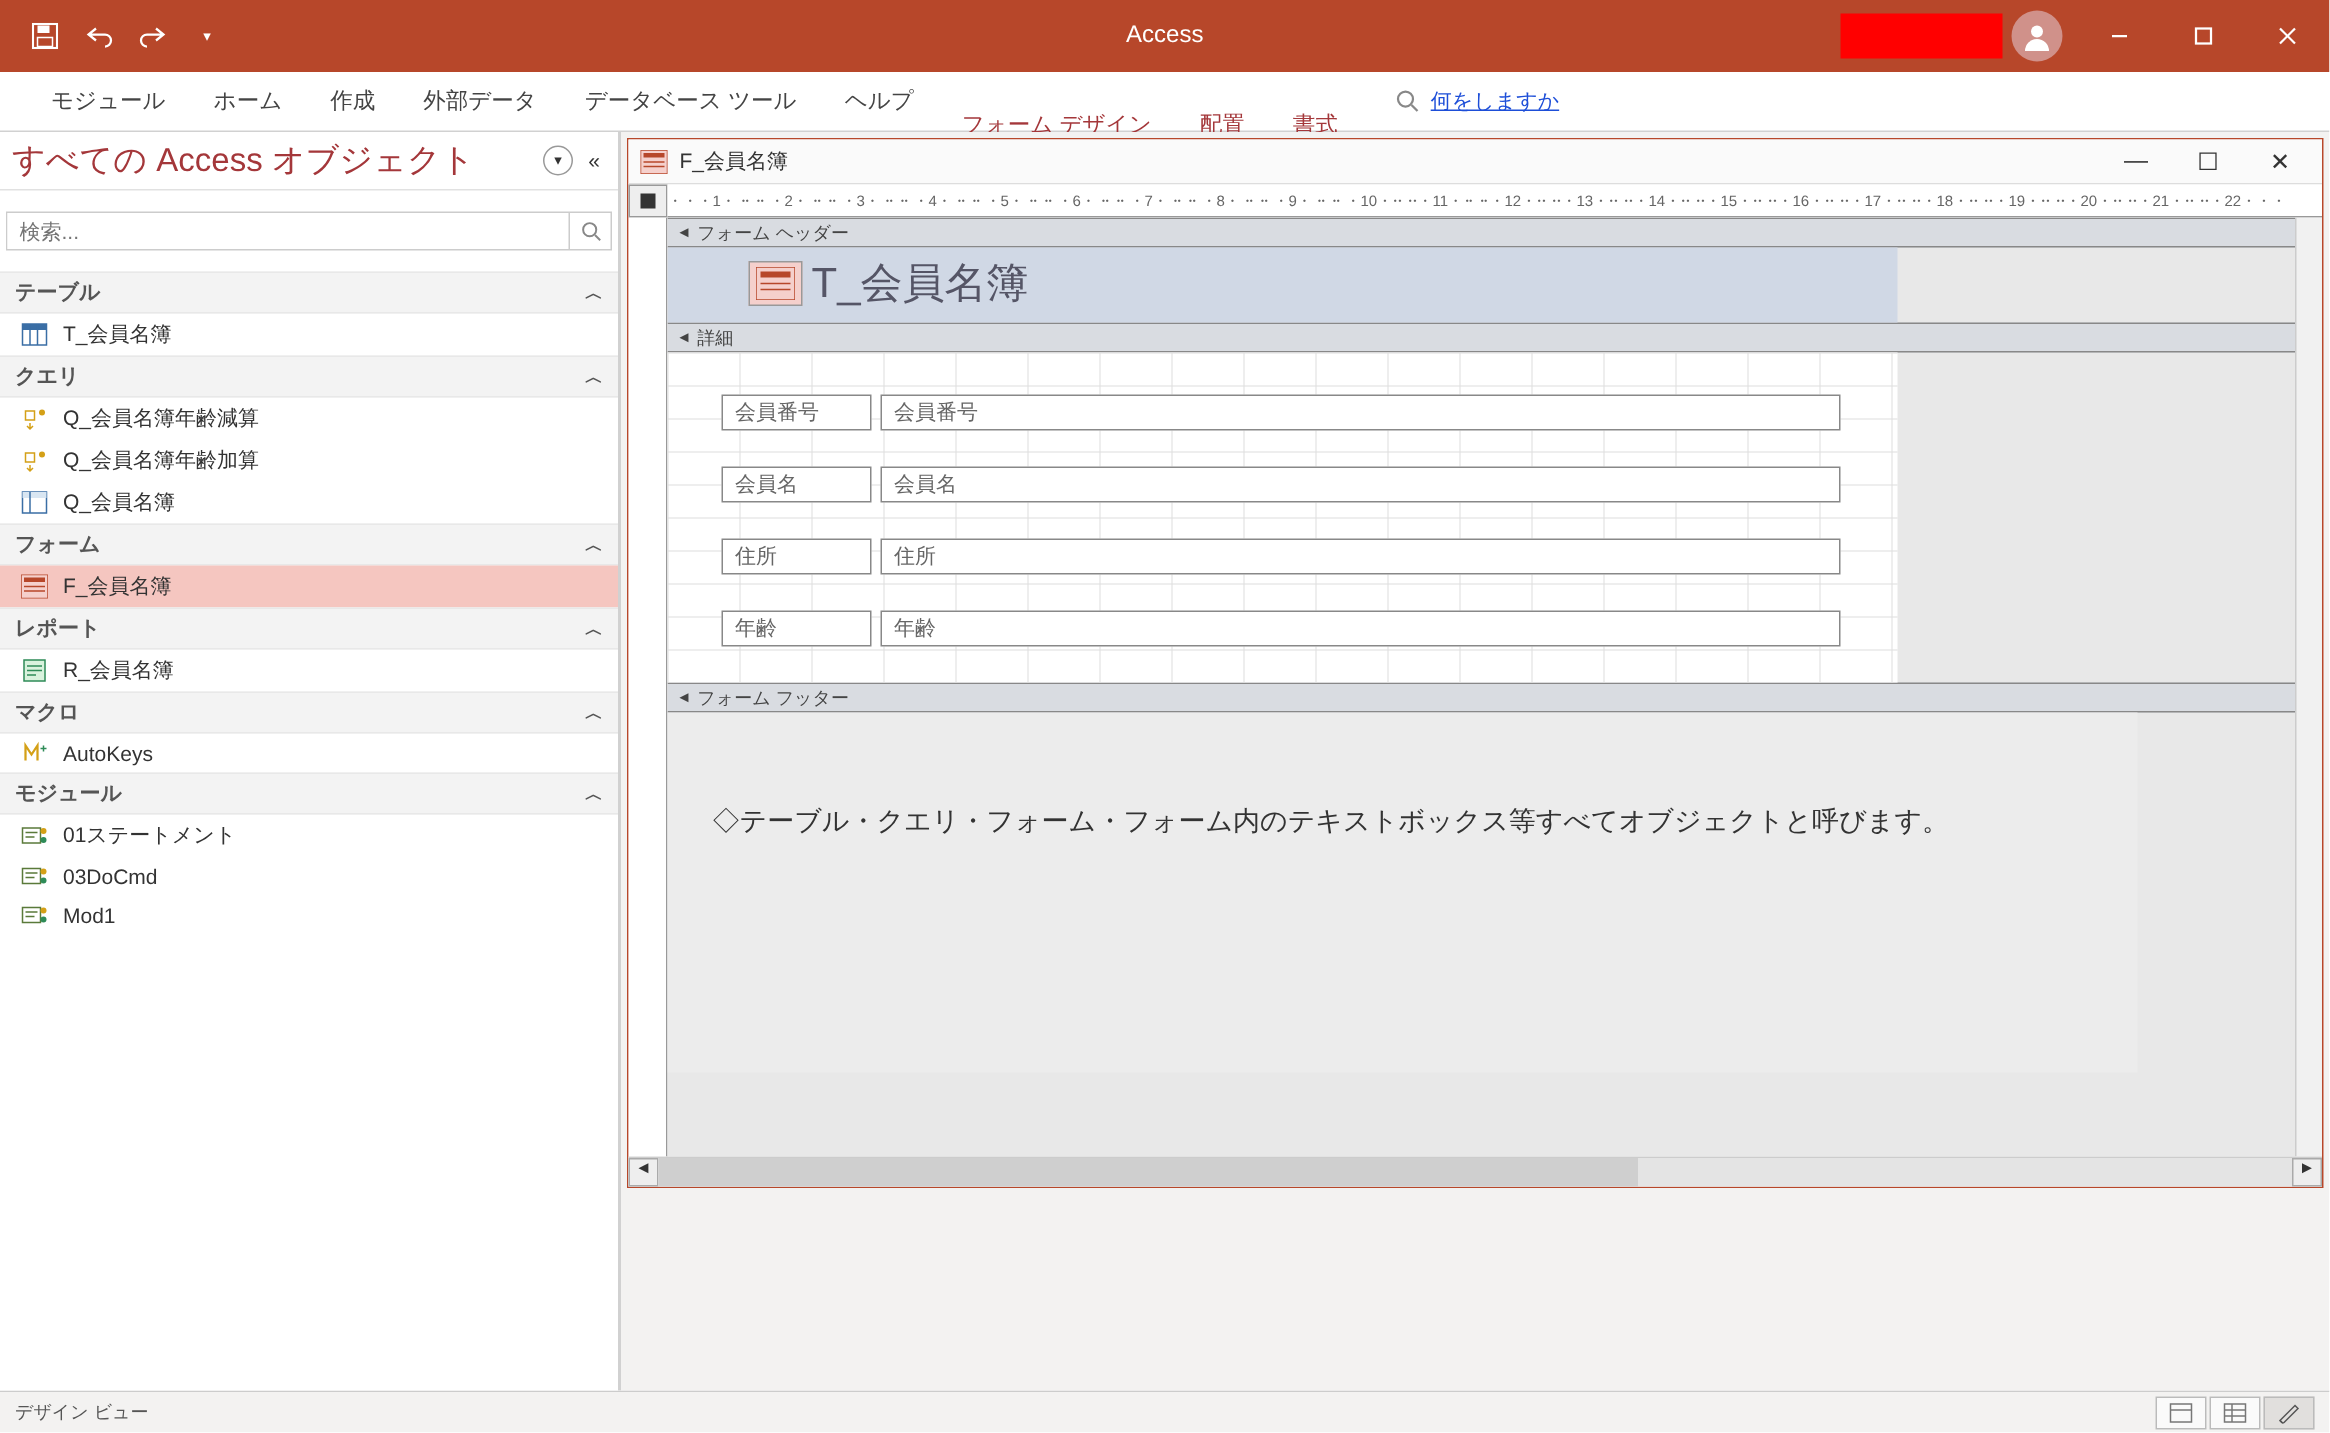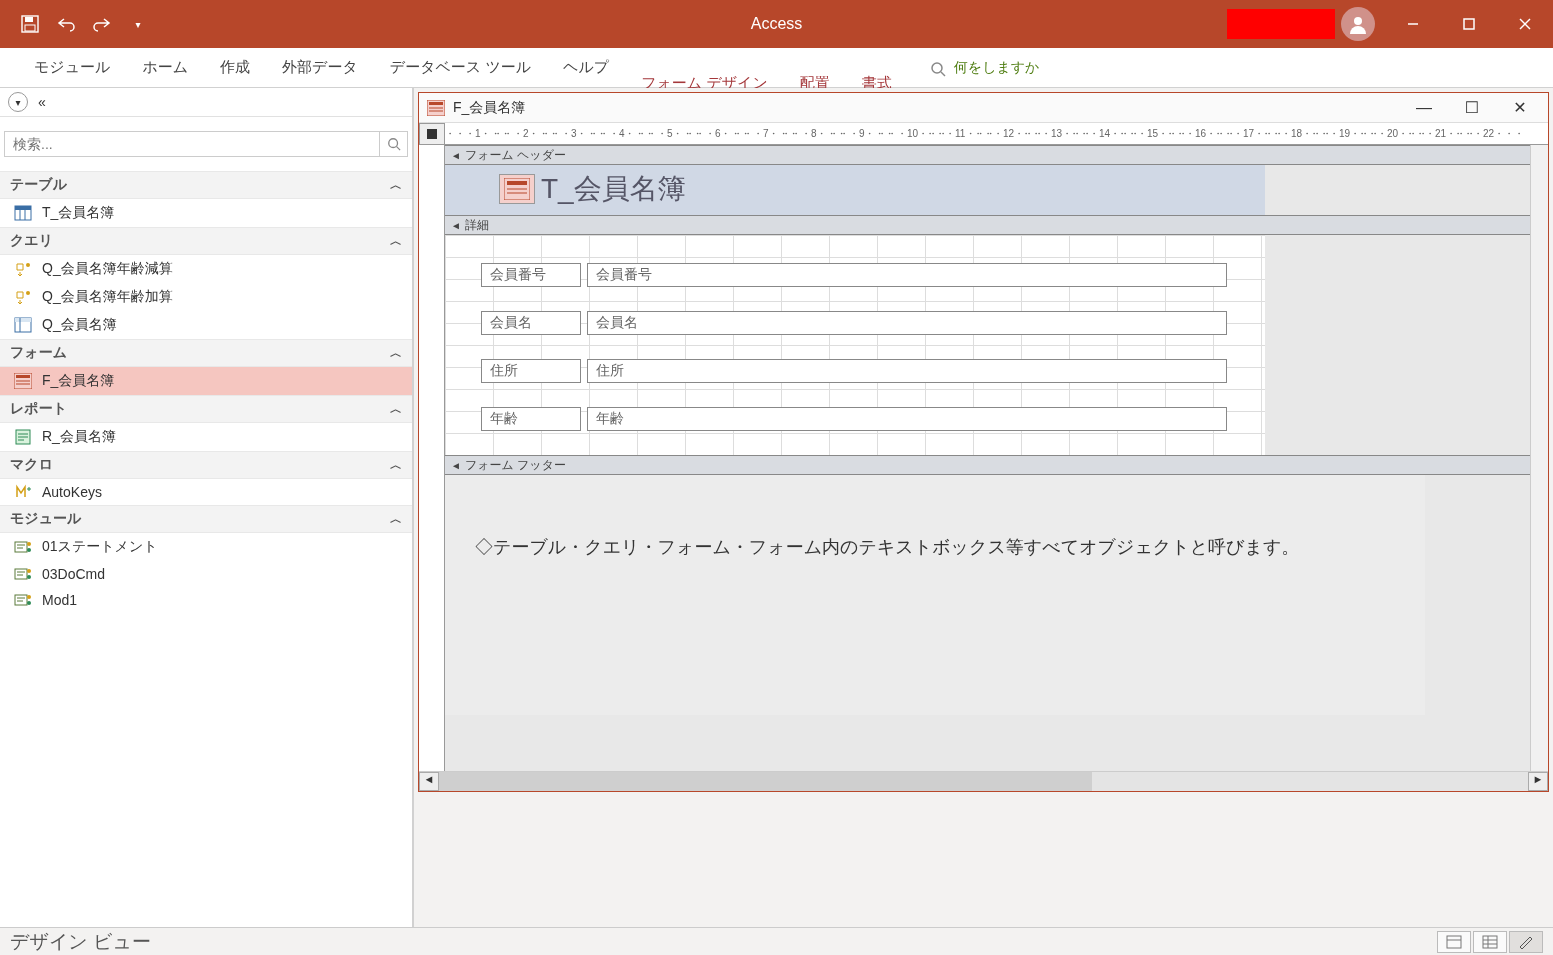--- a/index.html
+++ b/index.html
@@ -12,21 +12,21 @@
 .title-bar .app-title { position: absolute; left: 50%; transform: translateX(-50%); font-size: 16px; }
 .title-bar .win-controls { margin-left: auto; display: flex; align-items: center; }
 .title-bar .red-box { width: 108px; height: 30px; background: #ff0000; margin-right: 6px; }
 .title-bar .user-circle { width: 34px; height: 34px; border-radius: 50%; background: #d0918a; display:flex; align-items:center; justify-content:center; margin-right:10px;}
 .title-bar .wc { width: 56px; height: 48px; display:flex; align-items:center; justify-content:center; cursor:pointer; }
 
 
 .ribbon { height: 40px; background: #fff; border-bottom: 1px solid #d1d1d1; display:flex; align-items:center; padding-left: 20px; gap: 4px; }
 .ribbon .tab { padding: 8px 14px; color: #444; cursor:pointer; font-size: 15px; }
 .ribbon .tab.accent { color: #a4373a; margin-top: 32px; }
-.ribbon .search-box { margin-left: 20px; display:flex; align-items:flex-end; gap:8px; color:#4d7c0f; }
+.ribbon .search-box { margin-left: 20px; display:flex; align-items:flex-start; gap:8px; color:#1d4ed8;text-decoration:underline; }
 
 
 .body-row { display:flex; height: calc(955px - 48px - 40px - 28px); }
 .nav-pane { width: 414px; border-right: 2px solid #d1d1d1; background:#fff; display:flex; flex-direction:column; }
 .nav-header { display:flex; align-items:center; padding: 4px 8px; border-bottom:1px solid #e1e1e1; }
 .nav-title { color:#a4373a; font-size:22px; flex:1; }
 .nav-header .nav-dd { width:20px; height:20px; border:1px solid #999; border-radius:50%; display:flex; align-items:center; justify-content:center; font-size:10px; margin-right:6px; cursor:pointer;}
 .nav-header .nav-collapse { width:16px; cursor:pointer; text-align:center; }
 .search-row { display:flex; border:1px solid #ccc; margin: 14px 4px; }
 .search-row input { flex:1; border:none; padding:4px 8px; font-size:14px; outline:none; color:#888; }
@@ -72,21 +72,21 @@
 .txt-box { width:640px; height:24px; border:1px solid #888; background:#fff; display:flex; align-items:center; padding:0 8px; font-size:14px; color:#666;}
 
 .footer-body { height:240px; background:#ececec; }
 .footer-note { position:absolute; left:30px; top:60px; font-size:18px; color:#333; }
 
 .hscroll-row { height:20px; display:flex; border-top:1px solid #ccc; background:#f1f1f1;}
 .hs-btn { width:20px; border:1px solid #aaa; background:#eee; text-align:center; font-size:11px; cursor:pointer;}
 .hs-track { flex:1; background:#e4e4e4; position:relative;}
 .hs-thumb { position:absolute; left:0; width:60%; height:100%; background:#cfcfcf;}
 
-.status-bar { height:28px; border-top:1px solid #ccc; background:#f3f2f1; display:flex; align-items:center; padding:0 10px; font-size:19px; color:#555;}
+.status-bar { height:28px; border-top:1px solid #ccc; background:#f3f2f1; display:flex; align-items:center; padding:0 10px; font-size:12px; color:#555;}
 .status-bar .views { margin-left:auto; display:flex; gap:2px;}
 .status-bar .vbtn { width:34px; height:22px; border:1px solid #bbb; display:flex; align-items:center; justify-content:center; cursor:pointer; background:#fafafa;}
 .status-bar .vbtn.active { background:#e1dfdd; }
 
 svg { display:block; }
 </style>
 </head>
 <body>
 
 <div class="title-bar">
@@ -156,20 +156,21 @@
         </svg>
     </span>
     <span>何をしますか</span>
   </div>
 </div>
 
 <div class="body-row">
 
   <div class="nav-pane">
     <div class="nav-header">
+      <div class="nav-title">すべての Access オブジェクト</div>
       <div class="nav-dd">▾</div>
       <div class="nav-collapse">«</div>
     </div>
     <div class="search-row">
       <input placeholder="検索..." style="">
       <div class="sbtn">
         <svg width="14" height="14" viewBox="0 0 16 16">
             <circle cx="7" cy="7" r="5" fill="none" stroke="#888" stroke-width="1.5"></circle>
             <line x1="11" y1="11" x2="15" y2="15" stroke="#888" stroke-width="1.5"></line>
           </svg>

